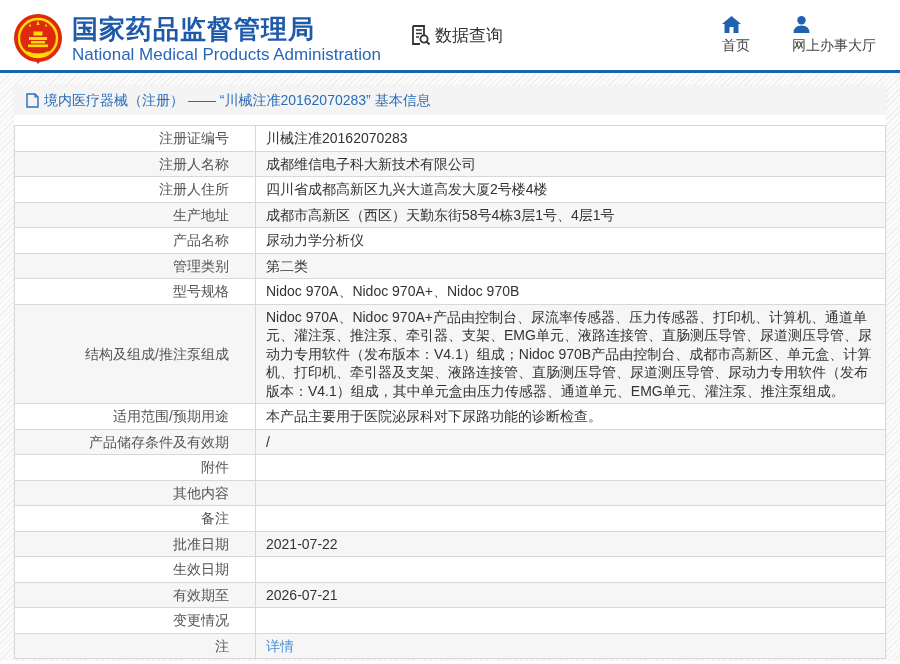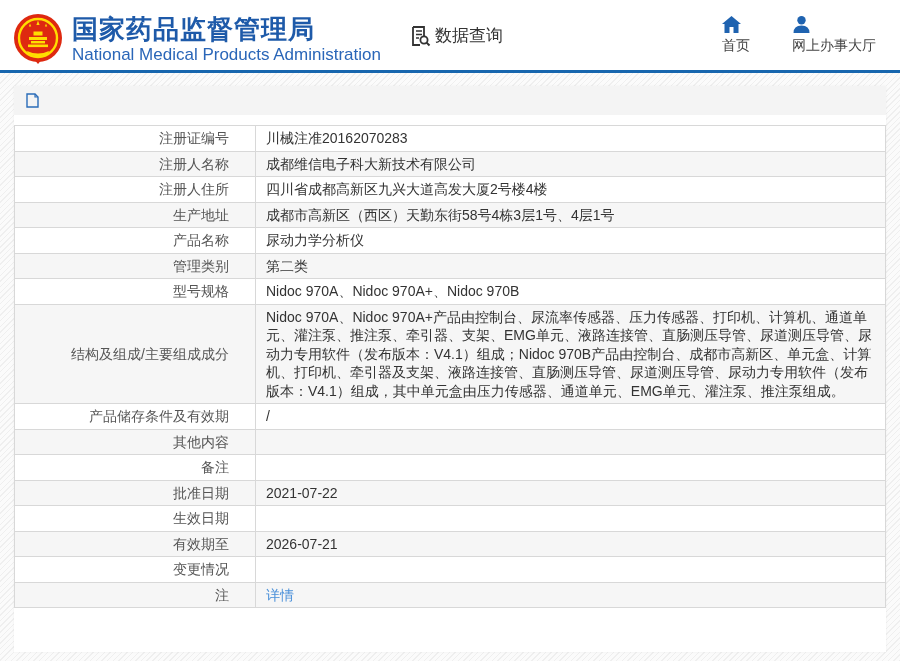--- a/index.html
+++ b/index.html
@@ -12,21 +12,21 @@
   .header {
     height:73px; background:#ffffff; border-bottom:3px solid #1766ae;
     display:flex; align-items:center; padding:0 24px 0 12px;
   }
   .brand { display:flex; align-items:flex-end;margin-top:8px; }
   .emblem { width:52px; height:52px; margin-right:8px; }
   .brand-text { display:flex; flex-direction:column; line-height:1.1; }
   .brand-zh { font-size:26px; font-weight:bold; color:#1e5aa9; letter-spacing:1px; }
   .brand-en { font-size:17px; color:#2a66b8; margin-top:3px; }
   .nav-query {
-    display:flex; align-items:flex-end; margin-left:28px; cursor:pointer;
+    display:flex; align-items:flex-start; margin-left:28px; cursor:pointer;
     font-size:17px; color:#333; font-weight:500;
   }
   .nav-query svg { margin-right:4px; }
   .header-right { margin-left:auto; display:flex; gap:42px; }
   .hdr-icon-item {
     display:flex; flex-direction:column; align-items:flex-start; cursor:pointer;
     font-size:14px; color:#444;
   }
   .hdr-icon-item svg { margin-bottom:4px; }
   
@@ -113,20 +113,21 @@
 </div>
 
 <div class="page-bg">
   <div class="panel">
 
     <div class="breadcrumb">
       <svg width="13" height="15" viewBox="0 0 13 15">
         <path d="M1 1 h8 l3 3 v10 h-11 Z" fill="none" stroke="#2a6cb8" stroke-width="1.4"></path>
         <path d="M9 1 v3 h3" fill="none" stroke="#2a6cb8" stroke-width="1.2"></path>
       </svg>
+      <span>境内医疗器械（注册） —— “川械注准20162070283” 基本信息</span>
     </div>
 
     <table class="info-table">
       <tbody>
           <tr>
             <td class="lbl"><span>注册证编号</span></td>
             <td class="val">川械注准20162070283</td>
           </tr>
           <tr>
             <td class="lbl"><span>注册人名称</span></td>
@@ -146,28 +147,36 @@
           </tr>
           <tr>
             <td class="lbl"><span>管理类别</span></td>
             <td class="val">第二类</td>
           </tr>
           <tr>
             <td class="lbl"><span>型号规格</span></td>
             <td class="val">Nidoc 970A、Nidoc 970A+、Nidoc 970B</td>
           </tr>
           <tr>
-            <td class="lbl"><span>结构及组成/主要组成成分</span></td>
+            <td class="lbl"><span>结构及组成/推注泵组成</span></td>
             <td class="val">Nidoc 970A、Nidoc 970A+产品由控制台、尿流率传感器、压力传感器、打印机、计算机、通道单元、灌注泵、推注泵、牵引器、支架、EMG单元、液路连接管、直肠测压导管、尿道测压导管、尿动力专用软件（发布版本：V4.1）组成；Nidoc 970B产品由控制台、成都市高新区、单元盒、计算机、打印机、牵引器及支架、液路连接管、直肠测压导管、尿道测压导管、尿动力专用软件（发布版本：V4.1）组成，其中单元盒由压力传感器、通道单元、EMG单元、灌注泵、推注泵组成。</td>
+          </tr>
+          <tr>
+            <td class="lbl"><span>适用范围/预期用途</span></td>
+            <td class="val">本产品主要用于医院泌尿科对下尿路功能的诊断检查。</td>
           </tr>
           <tr>
             <td class="lbl"><span>产品储存条件及有效期</span></td>
             <td class="val">/</td>
           </tr>
           <tr>
+            <td class="lbl"><span>附件</span></td>
+            <td class="val"></td>
+          </tr>
+          <tr>
             <td class="lbl"><span>其他内容</span></td>
             <td class="val"></td>
           </tr>
           <tr>
             <td class="lbl"><span>备注</span></td>
             <td class="val"></td>
           </tr>
           <tr>
             <td class="lbl"><span>批准日期</span></td>
             <td class="val">2021-07-22</td>

